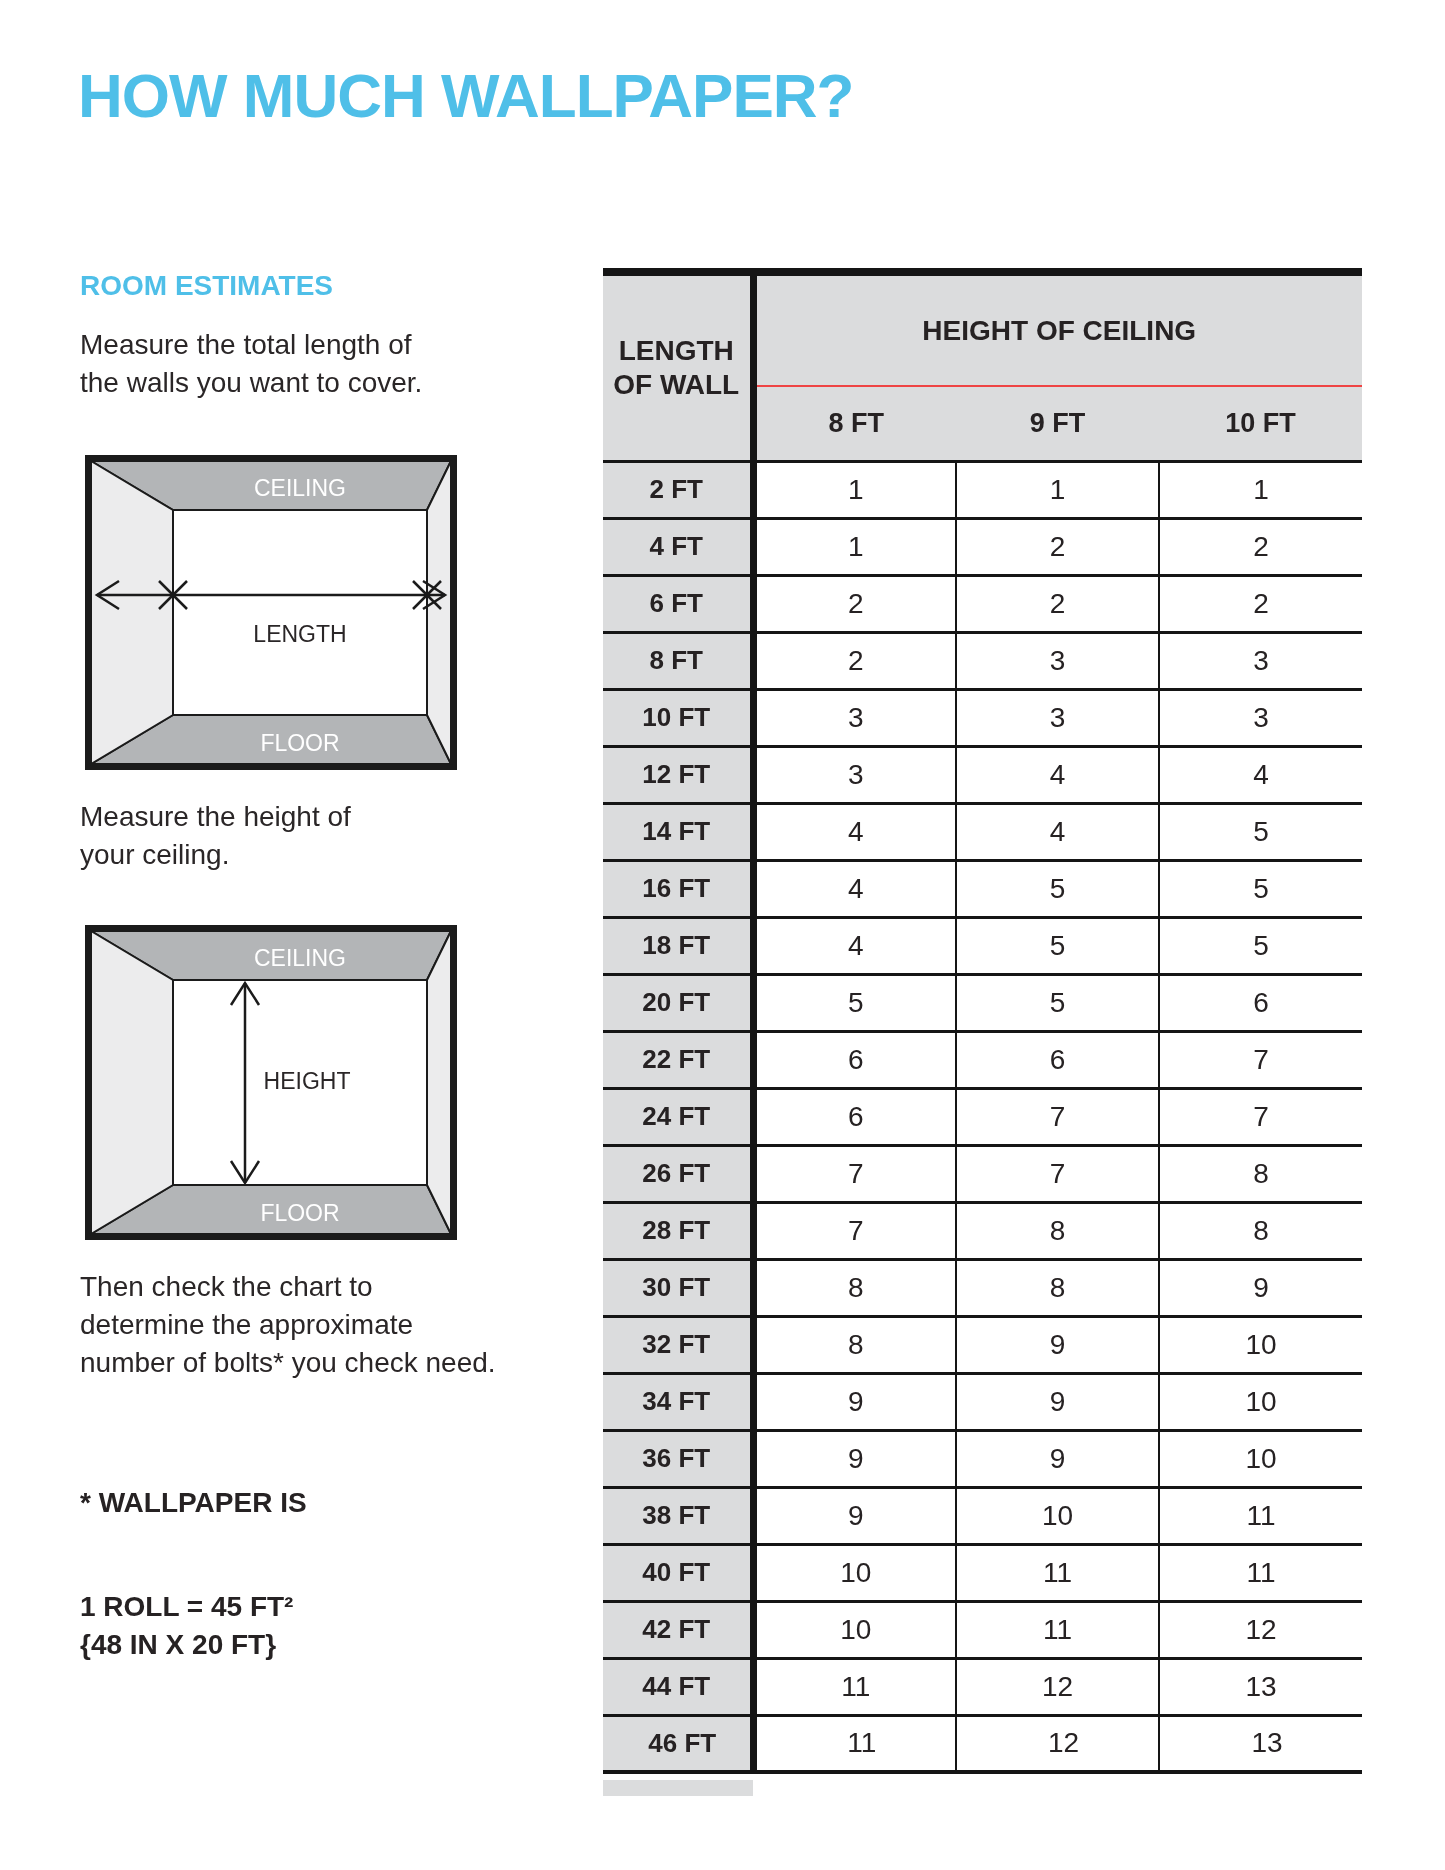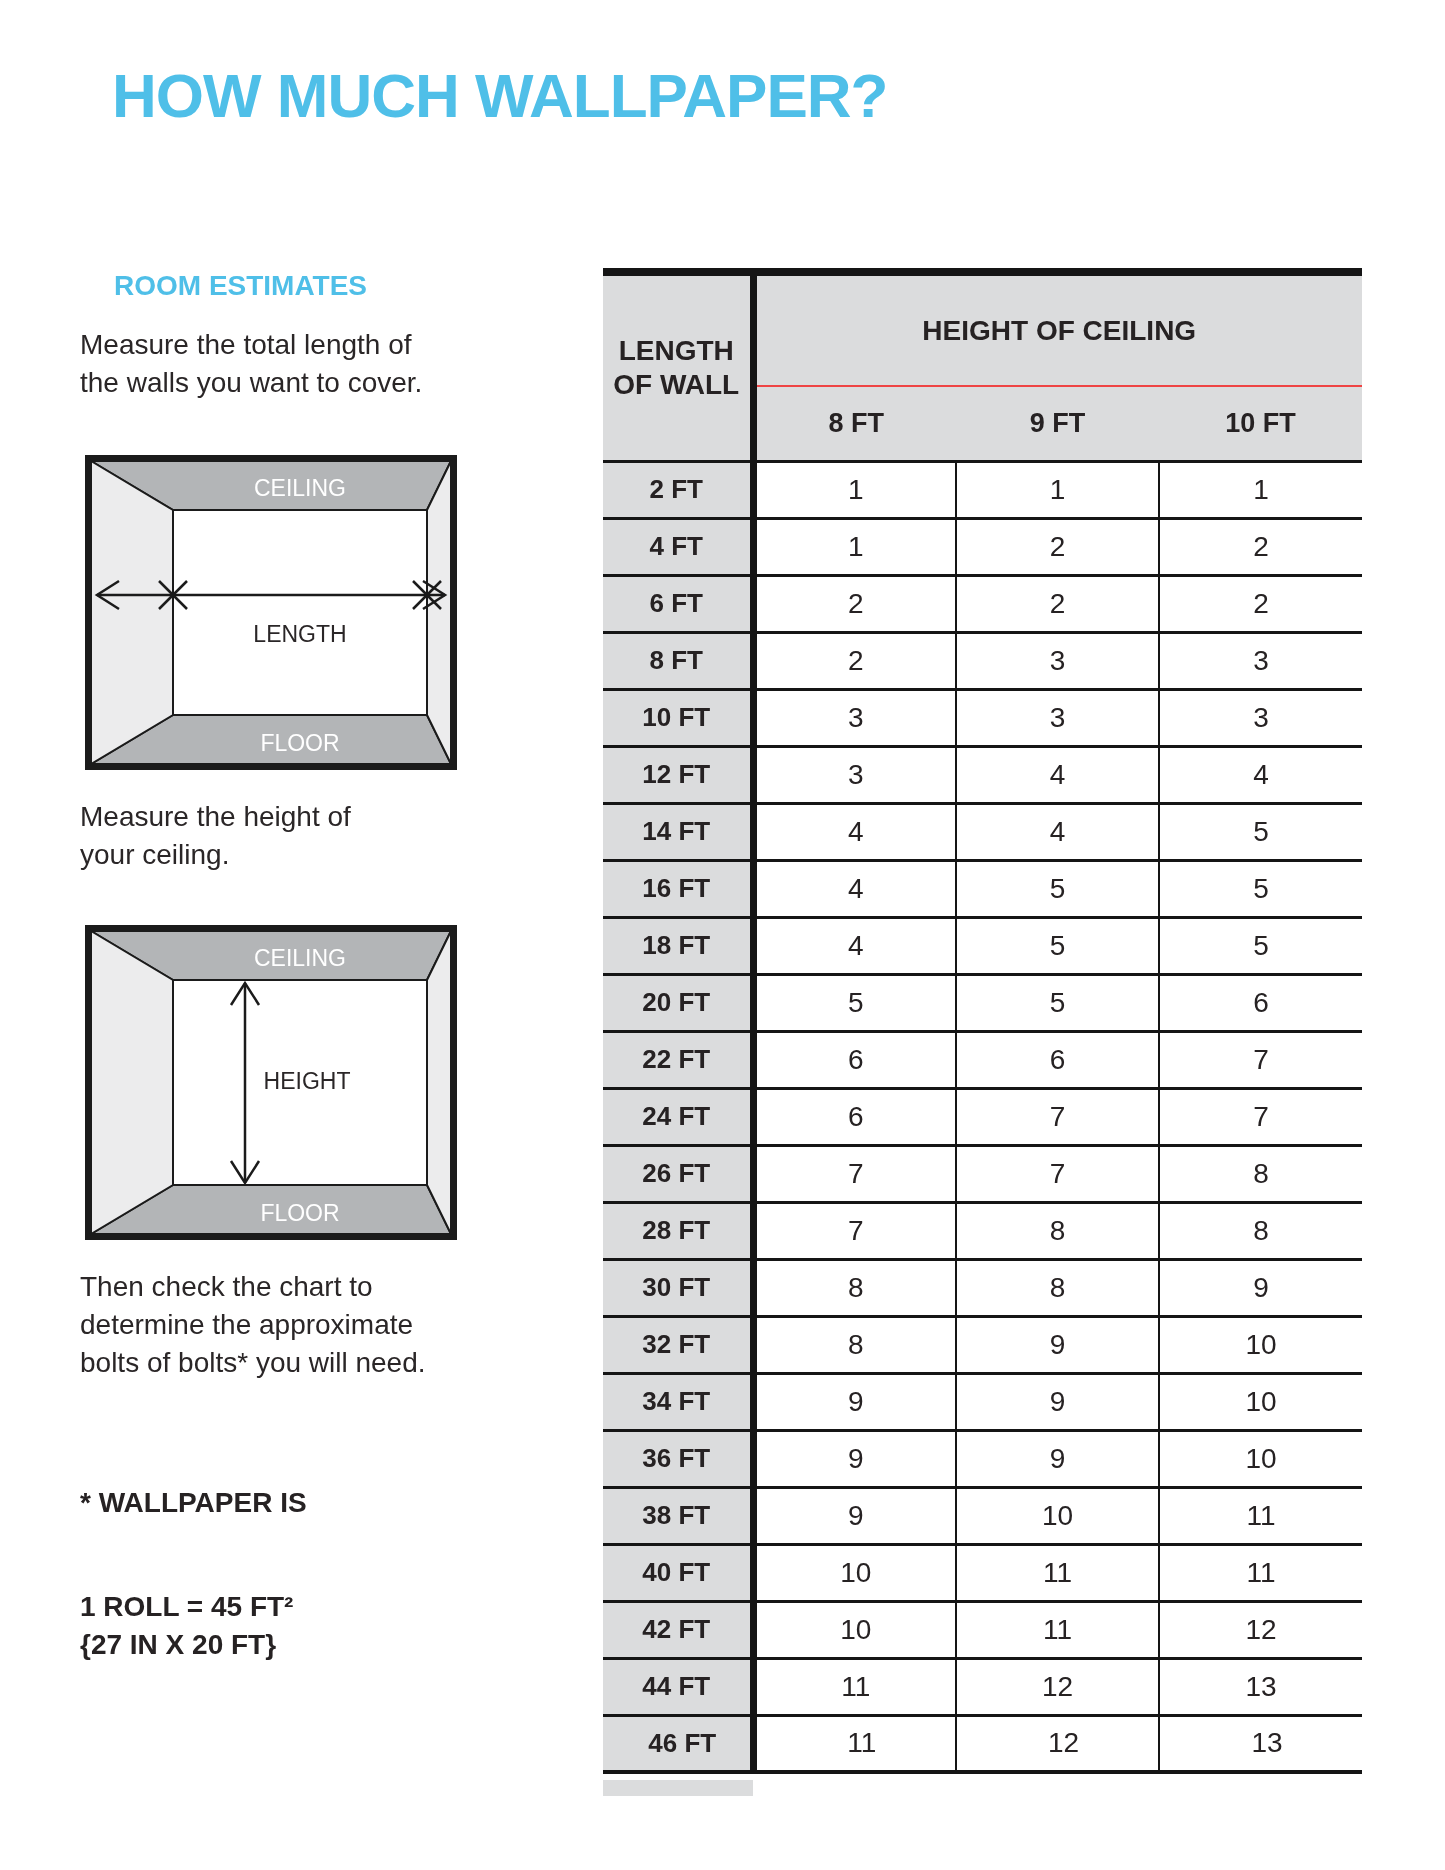--- a/index.html
+++ b/index.html
@@ -3,21 +3,21 @@
 <meta charset="utf-8">
 <style>
   * { margin:0; padding:0; box-sizing:border-box; }
   html,body { background:#ffffff; }
   body {
     width:1445px; height:1870px; position:relative;
     font-family:"Liberation Sans", sans-serif;
     color:#262223; overflow:hidden;
   }
   .abs { position:absolute; }
-  .accent { color:#4FBFE8;margin-left:34px; }
+  .accent { color:#4FBFE8; }
 
   .title {
     left:78px; top:64px; font-size:62px; line-height:64px;
     font-weight:bold; letter-spacing:-1px;
   }
   .section-heading {
     font-size:28px; font-weight:bold; letter-spacing:0px;
   }
   .left-heading { left:80px; top:270px; }
   .table-heading { left:603px; top:270px; width:759px; text-align:center; }
@@ -120,28 +120,28 @@
   <g stroke="#1b1b1b" stroke-width="2.5" fill="none">
     <line x1="160" y1="58" x2="160" y2="258"></line>
     <polyline points="146,80 160,58 174,80"></polyline>
     <polyline points="146,236 160,258 174,236"></polyline>
   </g>
   <text x="222" y="164" class="svg-label-dark">HEIGHT</text>
 </svg>
 
 <div class="abs para para3">Then check the chart to
 determine the approximate
-bolts of bolts* you will need.</div>
+number of bolts* you check need.</div>
 
 <div class="abs footnote">
   <div>* WALLPAPER IS</div>
 </div>
 
 <div class="abs rollinfo">1 ROLL = 45 FT²
-{27 IN X 20 FT}</div>
+{48 IN X 20 FT}</div>
 
 <div class="abs section-heading table-heading accent" style="color: rgb(79, 191, 232);">NUMBER OF ROLLS* NEEDED</div>
 
 <table class="rolls-table">
   <thead>
     <tr>
       <td rowspan="2" class="col1-w col1-hdr">LENGTH
 OF WALL</td>
       <td colspan="3" class="group-hdr">HEIGHT OF CEILING</td>
     </tr>

